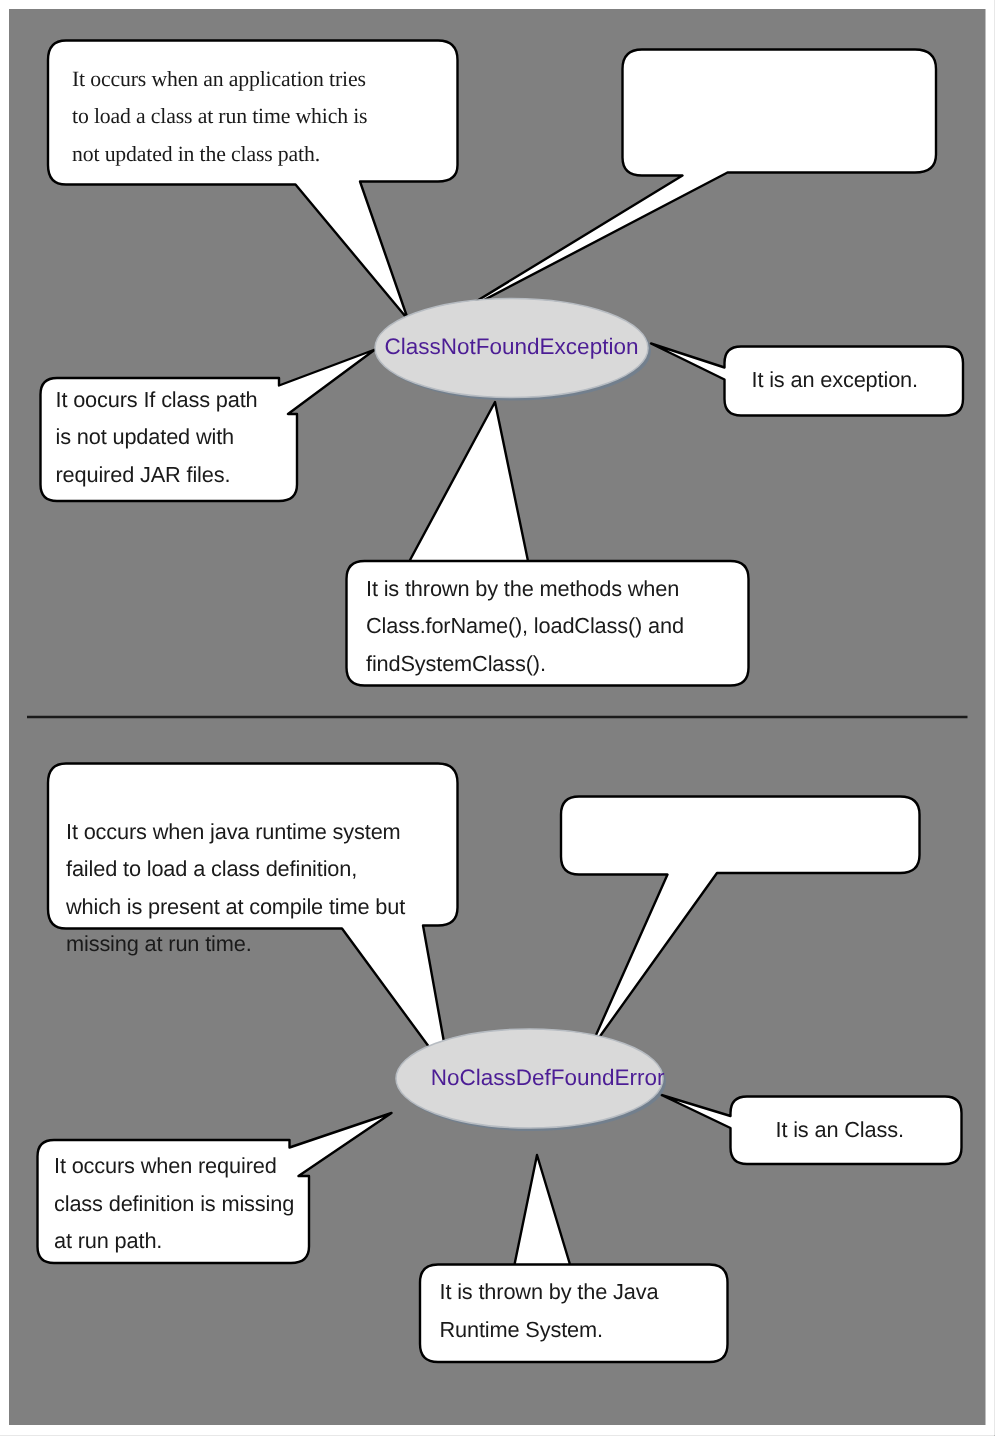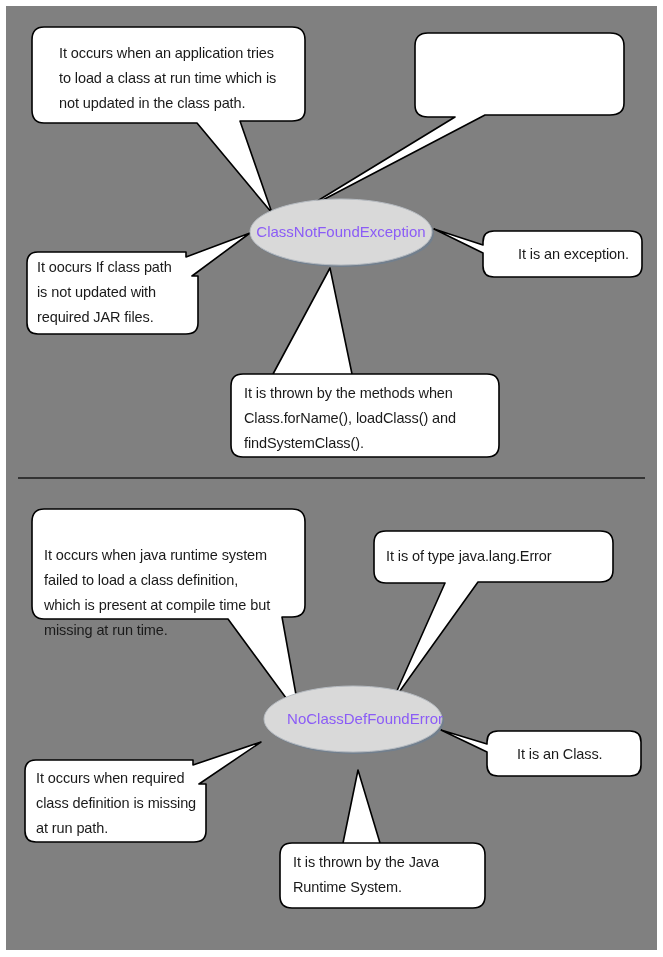--- a/index.html
+++ b/index.html
@@ -34,21 +34,21 @@
     position: absolute;
     color: #1a1a1a;
     font-family: "Liberation Sans", sans-serif;
     font-size: 14.5px;
     line-height: 25px;
     letter-spacing: -0.1px;
     white-space: pre-line;
   }
   .node-label {
     position: absolute;
-    color: #8b5cf6;
+    color: #4c1d95;
     font-family: "Liberation Sans", sans-serif;
     font-size: 15px;
     text-align: center;
     white-space: nowrap;
   }
 </style>
 </head>
 <body>
 
 <div id="page">
@@ -118,43 +118,42 @@
     <g>
       <path d="M 292,843 L 473,843 Q 485,843 485,855 L 485,896 Q 485,908 473,908
                L 292,908 Q 280,908 280,896 L 280,855 Q 280,843 292,843
                L 343,843 L 358,770 L 380,843 Z" fill="#ffffff" stroke="#000000" stroke-width="1.6" stroke-linejoin="round"></path>
     </g>
 
     <ellipse cx="355" cy="721" rx="89" ry="33" fill="#6d7f92" opacity="0.75"></ellipse>
     <ellipse cx="353" cy="719" rx="89" ry="33" fill="#d9d9d9" stroke="#b7bcc2" stroke-width="1"></ellipse>
   </svg>
 
-  <div class="callout-text" style="left:59px; top:41px; width:250px;">It occurs when an application tries
+  <div class="callout-text" style="left:48px; top:41px; width:250px;font-family:Liberation Serif, serif;">It occurs when an application tries
 to load a class at run time which is
 not updated in the class path.</div>
 
 
-  <div class="callout-text" style="left:501px; top:242px; width:145px;text-align:center;">It is an exception.</div>
+  <div class="callout-text" style="left:501px; top:242px; width:145px;">It is an exception.</div>
 
   <div class="callout-text" style="left:37px; top:255px; width:165px;">It oocurs If class path
 is not updated with
 required JAR files.</div>
 
   <div class="callout-text" style="left:244px; top:381px; width:255px;">It is thrown by the methods when
 Class.forName(), loadClass() and
 findSystemClass().</div>
 
   <div class="node-label" style="left:251px; top:223px; width:180px;">ClassNotFoundException</div>
 
   <div class="callout-text" style="left:44px; top:519px; width:262px;margin-top:24px;">It occurs when java runtime system
 failed to load a class definition,
 which is present at compile time but
 missing at run time.</div>
 
-  <div class="callout-text" style="left:386px; top:544px; width:225px;">It is of type java.lang.Error</div>
 
   <div class="callout-text" style="left:517px; top:742px; width:125px;">It is an Class.</div>
 
   <div class="callout-text" style="left:36px; top:766px; width:175px;">It occurs when required
 class definition is missing
 at run path.</div>
 
   <div class="callout-text" style="left:293px; top:850px; width:190px;">It is thrown by the Java
 Runtime System.</div>
 

